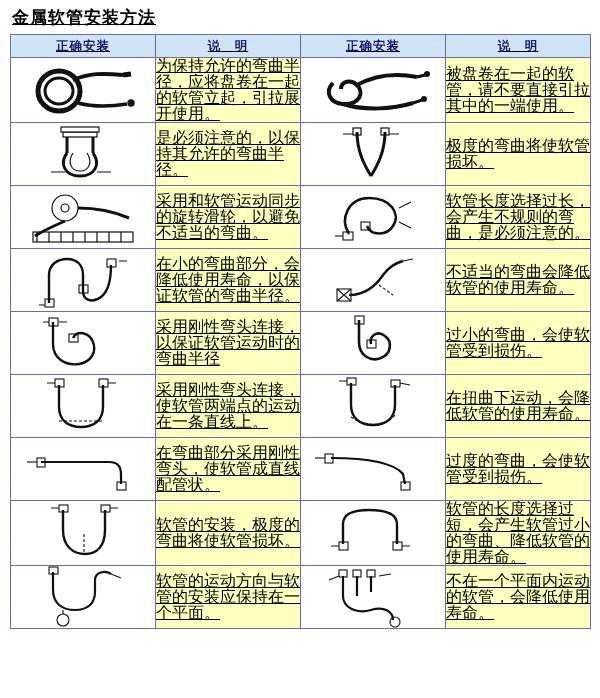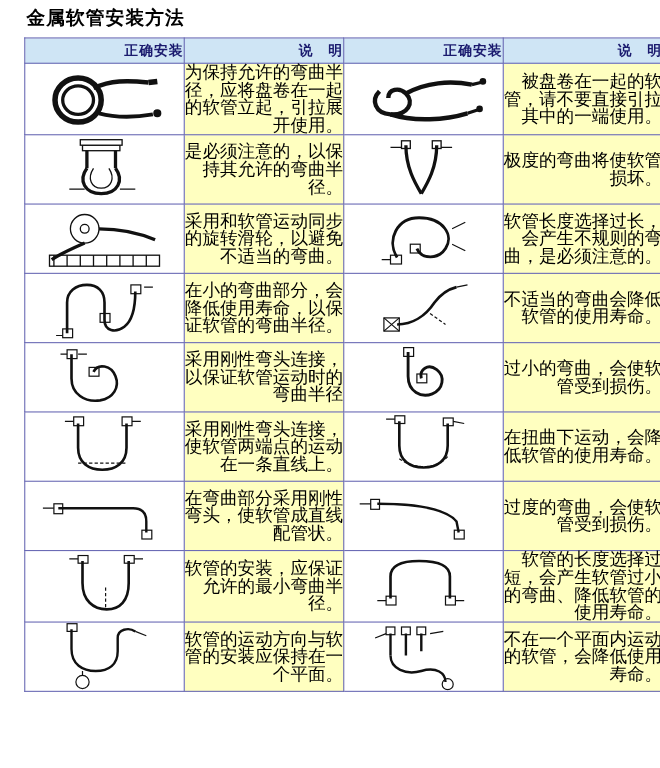--- a/index.html
+++ b/index.html
@@ -12,41 +12,41 @@
     height: 698px;
     font-family: "DejaVu Sans", "Liberation Sans", sans-serif;
     color: #000000;
     overflow: hidden;
   }
   .page {
     width: 588px;
     height: 698px;
     position: relative;
     box-sizing: border-box;
-    padding: 4px 10px 0 22px;
+    padding: 4px 10px 0 10px;
+    text-decoration: underline;
   }
   .doc-title {
     font-size: 17px;
     font-weight: bold;
     letter-spacing: 1px;
     margin: 2px 0 6px 2px;
     line-height: 22px;
     color: #000;
   }
   table.hose-table {
     border-collapse: collapse;
     width: 580px;
     table-layout: fixed;
     border: 1px solid #3b3b8f;
   }
   table.hose-table td, table.hose-table th {
     border: 1px solid #6b6bb5;
     padding: 0;
     vertical-align: middle;
-    text-align: right;
   }
   thead th {
     background: #cfe5f5;
     color: #1a1a6e;
     font-size: 12.5px;
     font-weight: bold;
     height: 22px;
     letter-spacing: 1px;
   }
   .col-img { width: 145px; }
@@ -317,21 +317,21 @@
               <path d="M44 6 L44 26 C44 42, 54 50, 66 50 C78 50, 86 42, 86 26 L86 6"></path>
             </g>
             <g fill="none" stroke="#111" stroke-width="1.1">
               <rect x="40" y="1" width="9" height="7"></rect>
               <rect x="82" y="1" width="9" height="7"></rect>
               <path d="M32 4 l8 0 M91 4 l8 0"></path>
               <path d="M65 30 l0 18" stroke-dasharray="3 2"></path>
             </g>
           </svg>
         </td>
-        <td class="txt-cell">软管的安装，应保证允许的最小弯曲半径。</td>
+        <td class="txt-cell">软管的安装，极度的弯曲将使软管损坏。</td>
         <td class="img-cell">
           <svg class="fig" width="128" height="58" viewBox="0 0 128 58">
             <g fill="none" stroke="#111" stroke-width="2.4">
               <path d="M34 40 L34 20 C34 10, 44 6, 60 6 C76 6, 88 10, 88 20 L88 40"></path>
             </g>
             <g fill="none" stroke="#111" stroke-width="1.1">
               <rect x="30" y="38" width="9" height="8"></rect>
               <rect x="84" y="38" width="9" height="8"></rect>
               <path d="M22 42 l8 0 M93 42 l8 0"></path>
             </g>

